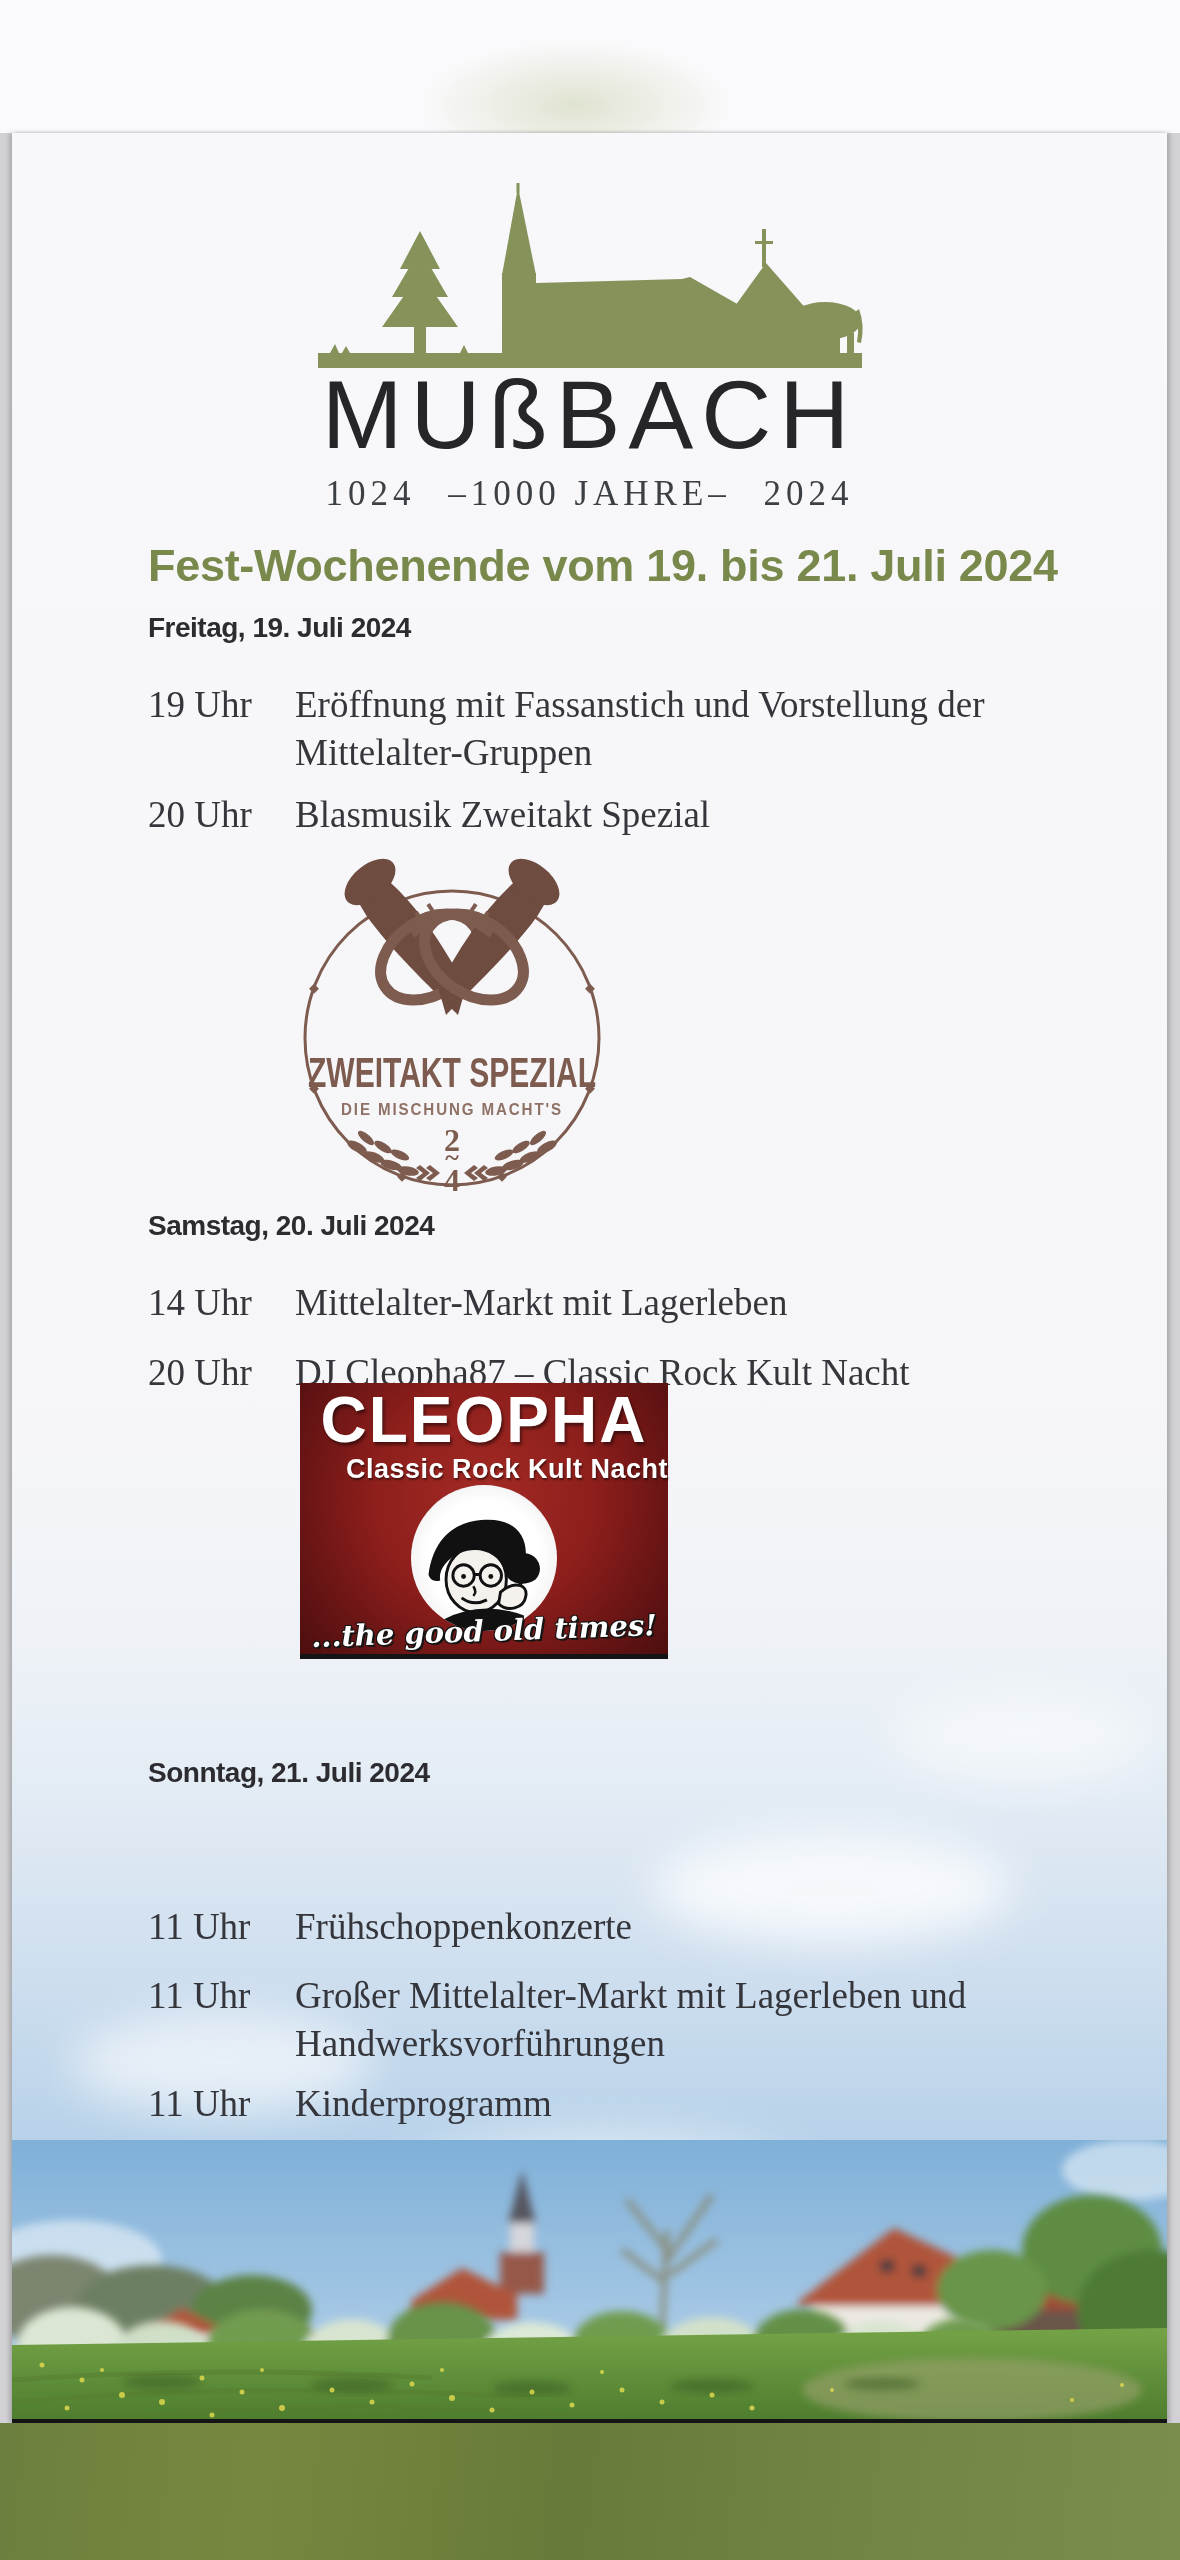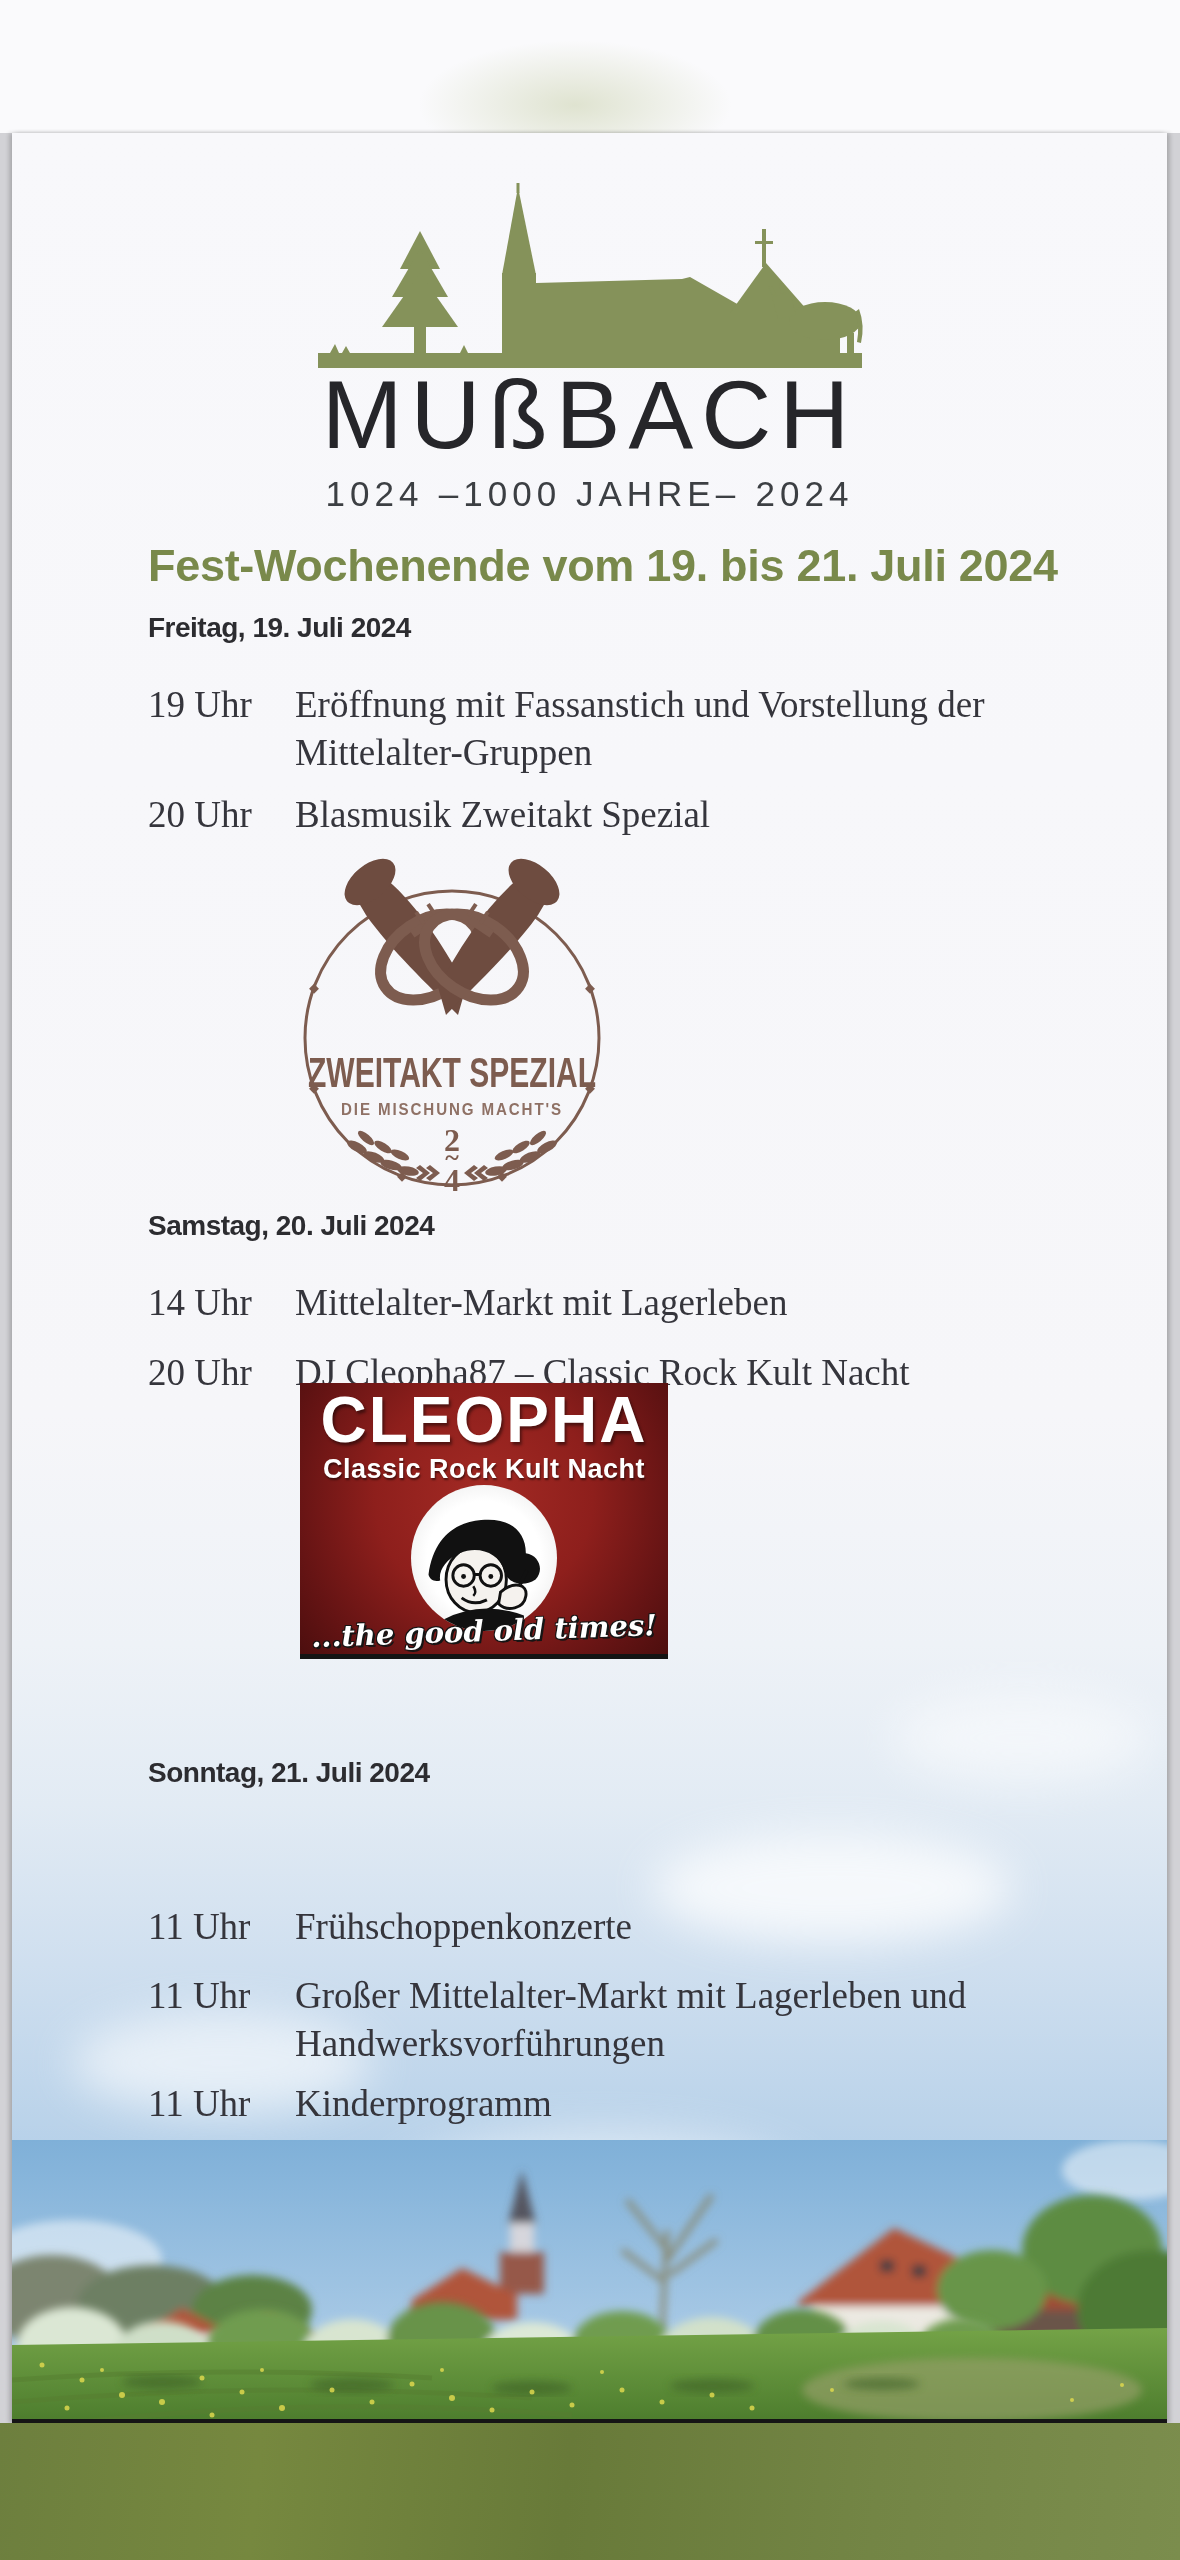--- a/index.html
+++ b/index.html
@@ -38,21 +38,21 @@
   
   .village{position:absolute;left:50%;top:50px;transform:translateX(-50%);width:560px;height:200px;}
   .brand{
     position:absolute;left:0;top:233px;width:100%;
     text-align:center;font-family:Liberation Sans, sans-serif;
     font-size:97px;line-height:1;letter-spacing:8px;color:#26262a;font-weight:400;
   }
   .brand-sub{
     position:absolute;left:50%;top:341px;transform:translateX(-50%);
     width:528px;display:flex;justify-content:space-between;align-items:baseline;
-    font-family:Liberation Sans, sans-serif;font-size:35px;color:#3c3f43;letter-spacing:5px;
+    font-family:Liberation Serif, serif;font-size:35px;color:#3c3f43;letter-spacing:5px;
   }
   
   .headline{
     position:absolute;left:136px;top:407px;
     font-weight:700;font-size:45px;color:#79894b;letter-spacing:-0.3px;
   }
   .dayhead{
     position:absolute;left:136px;
     font-weight:700;font-size:28px;color:#2c2c30;letter-spacing:-0.5px;
   }
@@ -67,21 +67,21 @@
   .cleopha{
     position:absolute;left:288px;top:1250px;width:368px;height:271px;
     background:radial-gradient(circle at 50% 42%, #a32a24 0%, #8e1f1c 45%, #661414 78%, #4c0e0e 100%);
     border-bottom:5px solid #141414;
   }
   .cleopha-title{
     margin-top:4px;text-align:center;color:#fff;font-weight:700;font-size:64px;
     letter-spacing:2px;line-height:1.05;text-shadow:2px 3px 3px rgba(0,0,0,.45);
   }
   .cleopha-sub{
-    text-align:center;color:#fff;font-weight:700;font-size:27px;letter-spacing:.5px;
+    text-align:right;color:#fff;font-weight:700;font-size:27px;letter-spacing:.5px;
     text-shadow:1px 2px 2px rgba(0,0,0,.5);
   }
   .badge{
     position:absolute;left:50%;top:102px;transform:translateX(-50%);
     width:146px;height:146px;border-radius:50%;
     background:radial-gradient(circle,#ffffff 55%,#e3e3e3 100%);
     overflow:hidden;
   }
   .cleopha-tag{
     position:absolute;left:0;bottom:6px;width:100%;text-align:center;

